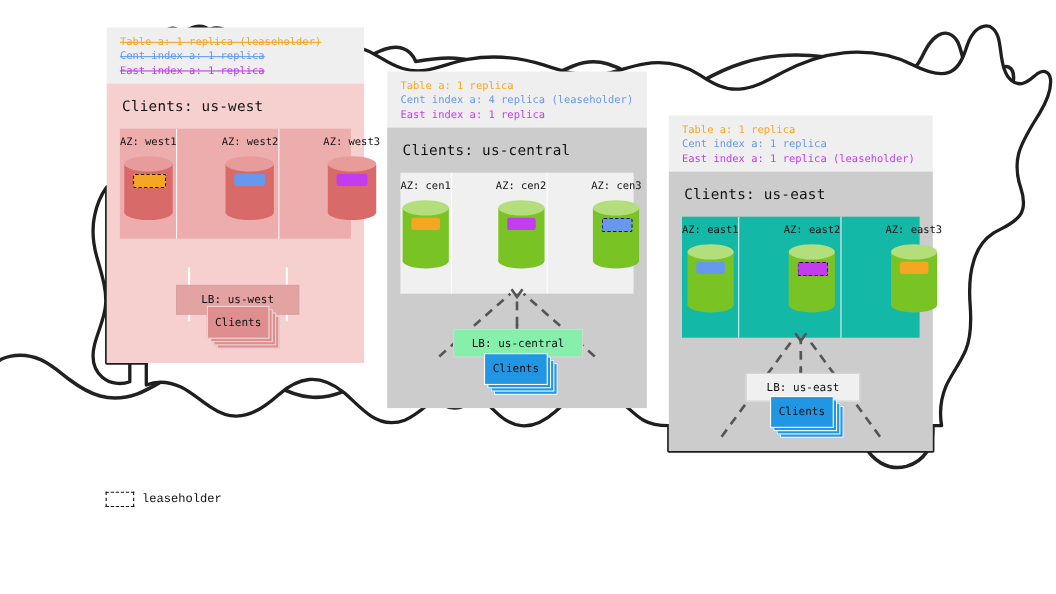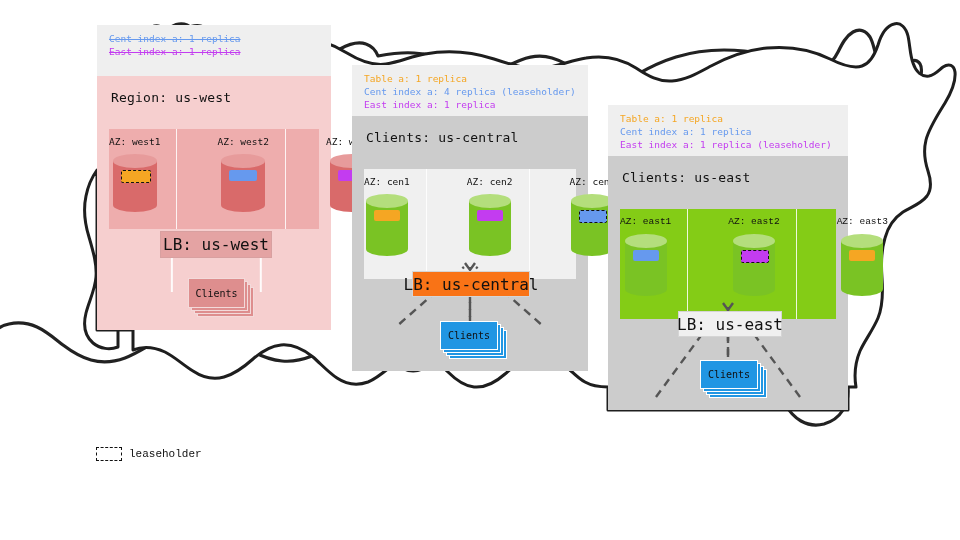--- a/index.html
+++ b/index.html
@@ -12,35 +12,35 @@
 
   
   .region{position:absolute;}
   .legend-box{padding:7px 10px 8px 12px;}
   .legend-line{font-size:9.5px;line-height:13.2px;white-space:pre;}
   .legend-line.struck{text-decoration:line-through;}
 
   .region-body{padding:0;}
   .region-title{font-size:13px;padding:14px 0 12px 14px;letter-spacing:.2px;color:#111;}
 
-  .az-strip{display:flex;margin:12px 12px;gap:16px;}
+  .az-strip{display:flex;margin:0 12px;}
   .az-cell{flex:1;display:flex;flex-direction:column;align-items:center;padding:7px 0 6px 0;position:relative;}
   .az-cell + .az-cell{border-left:1px solid rgba(255,255,255,.85);padding-left:40px;}
   .az-label{font-size:9.5px;color:#111;margin-bottom:7px;white-space:nowrap;}
 
   
   .cyl{position:relative;}
   .cyl .body{position:absolute;left:0;right:0;top:7px;bottom:7px;}
   .cyl .top{position:absolute;left:0;right:0;top:0;height:14px;border-radius:50%;}
   .cyl .bot{position:absolute;left:0;right:0;bottom:0;height:14px;border-radius:50%;}
   .chip{position:absolute;border-radius:2px;}
   .chip.lease{border:1.6px dashed #111;}
 
   
-  .lbbox{position:absolute;font-size:16px;text-align:center;display:flex;align-items:center;justify-content:center;white-space:nowrap;}
+  .lbbox{position:absolute;font-size:10px;text-align:center;display:flex;align-items:center;justify-content:center;white-space:nowrap;margin-top:28px;}
   .clients-wrap{position:absolute;}
   .clients-wrap .sheet{position:absolute;}
   .clients-wrap .front{position:absolute;left:0;top:0;display:flex;align-items:center;justify-content:center;font-size:10px;white-space:nowrap;}
 
   
   #key{position:absolute;left:96px;top:447px;display:flex;align-items:center;gap:7px;}
   #key .swatch{width:24px;height:12px;border:1.6px dashed #111;background:#fff;}
   #key .ktext{font-family:Liberation Mono, monospace;font-size:11px;color:#111;}
 </style>
 </head>
@@ -142,25 +142,26 @@
            C83,210 85,224 89,237 C93,251 97,264 96,277
            C95,290 89,301 86,313 C83,325 85,336 93,343
            C100,349 110,350 118,347
            L118,330
            L97,330"></path>
 </svg>
 
 <div id="regions-root" style="position:absolute;left:0;top:0;width:960px;height:540px;z-index:3;">
     <div class="region" style="left: 97px; top: 25px; width: 234px;">
       <div class="legend-box" style="background: rgb(239, 239, 239); height: 36px;">
+        <div class="legend-line struck" style="color: rgb(245, 166, 35); text-decoration-color: rgb(245, 166, 35);">Table a: 1 replica (leaseholder)</div>
         <div class="legend-line struck" style="color: rgb(102, 153, 238); text-decoration-color: rgb(102, 153, 238);">Cent index a: 1 replica</div>
         <div class="legend-line struck" style="color: rgb(195, 60, 240); text-decoration-color: rgb(195, 60, 240);">East index a: 1 replica</div>
       </div>
       <div class="region-body" style="background: rgb(246, 207, 207); height: 254px; position: relative;">
-        <div class="region-title">Region: us-west</div>
+        <div class="region-title">Clients: us-west</div>
         <div class="az-strip" style="background: rgb(238, 173, 173); height: 100px;">
           <div class="az-cell">
             <div class="az-label">AZ: west1</div>
             <div class="cyl" style="width: 44px; height: 58px;">
               <div class="bot" style="background: rgb(217, 106, 106);"></div>
               <div class="body" style="background: rgb(217, 106, 106);"></div>
               <div class="top" style="background: rgb(231, 155, 155);"></div>
               <div class="chip lease" style="background: rgb(245, 166, 35); width: 28px; height: 11px; left: 8px; top: 16px;"></div>
             </div>
           </div>
@@ -233,38 +234,38 @@
             </div>
           </div>
         </div>
         <svg width="236" height="255" style="position: absolute; left: 0px; top: 0px; pointer-events: none;">
           <path d="M47.333333333333336,208 L112,151" stroke="#555" stroke-width="2.4" fill="none" stroke-dasharray="8,6"></path>
           <path d="M118,208 L118,151" stroke="#555" stroke-width="2.4" fill="none" stroke-dasharray="8,6"></path>
           <path d="M188.66666666666666,208 L124,151" stroke="#555" stroke-width="2.4" fill="none" stroke-dasharray="8,6"></path>
           <path d="M113,147 L118,154 L123,147" stroke="#555" stroke-width="2.4" fill="none"></path>
           <path d="M118,179 L118,205" stroke="#555" stroke-width="2.4" fill="none" stroke-dasharray="8,6"></path>
         </svg>
-        <div class="lbbox" style="left: 60px; top: 155px; width: 116px; height: 24px; background: #f97316; border: 1px solid rgb(213, 213, 213); color: rgb(17, 17, 17); z-index: 4;">LB: us-central</div>
+        <div class="lbbox" style="left: 60px; top: 155px; width: 116px; height: 24px; background: #86efac; border: 1px solid rgb(213, 213, 213); color: rgb(17, 17, 17); z-index: 4;">LB: us-central</div>
         <div class="clients-wrap" style="left: 88px; top: 205px; width: 66px; height: 37px; z-index: 4;">
           <div class="sheet" style="left: 9px; top: 9px; width: 56px; height: 27px; background: rgb(33, 150, 227); border: 1px solid rgb(255, 255, 255);"></div>
           <div class="sheet" style="left: 6px; top: 6px; width: 56px; height: 27px; background: rgb(33, 150, 227); border: 1px solid rgb(255, 255, 255);"></div>
           <div class="sheet" style="left: 3px; top: 3px; width: 56px; height: 27px; background: rgb(33, 150, 227); border: 1px solid rgb(255, 255, 255);"></div>
           <div class="front" style="width: 56px; height: 27px; background: rgb(33, 150, 227); border: 1px solid rgb(255, 255, 255); color: rgb(17, 17, 17);">Clients</div>
         </div>
       </div>
     </div>
     <div class="region" style="left: 608px; top: 105px; width: 240px;">
       <div class="legend-box" style="background: rgb(239, 239, 239); height: 36px;">
         <div class="legend-line" style="color: rgb(245, 166, 35); text-decoration-color: rgb(245, 166, 35);">Table a: 1 replica</div>
         <div class="legend-line" style="color: rgb(102, 153, 238); text-decoration-color: rgb(102, 153, 238);">Cent index a: 1 replica</div>
         <div class="legend-line" style="color: rgb(195, 60, 240); text-decoration-color: rgb(195, 60, 240);">East index a: 1 replica (leaseholder)</div>
       </div>
       <div class="region-body" style="background: rgb(204, 204, 204); height: 254px; position: relative;">
         <div class="region-title">Clients: us-east</div>
-        <div class="az-strip" style="background: #84cc16; height: 110px; font-family: Liberation Mono, monospace;">
+        <div class="az-strip" style="background: #14b8a6; height: 110px;">
           <div class="az-cell">
             <div class="az-label">AZ: east1</div>
             <div class="cyl" style="width: 42px; height: 62px;">
               <div class="bot" style="background: rgb(122, 195, 36);"></div>
               <div class="body" style="background: rgb(122, 195, 36);"></div>
               <div class="top" style="background: rgb(180, 222, 124);"></div>
               <div class="chip" style="background: rgb(102, 153, 238); width: 26px; height: 11px; left: 8px; top: 16px;"></div>
             </div>
           </div>
           <div class="az-cell">

